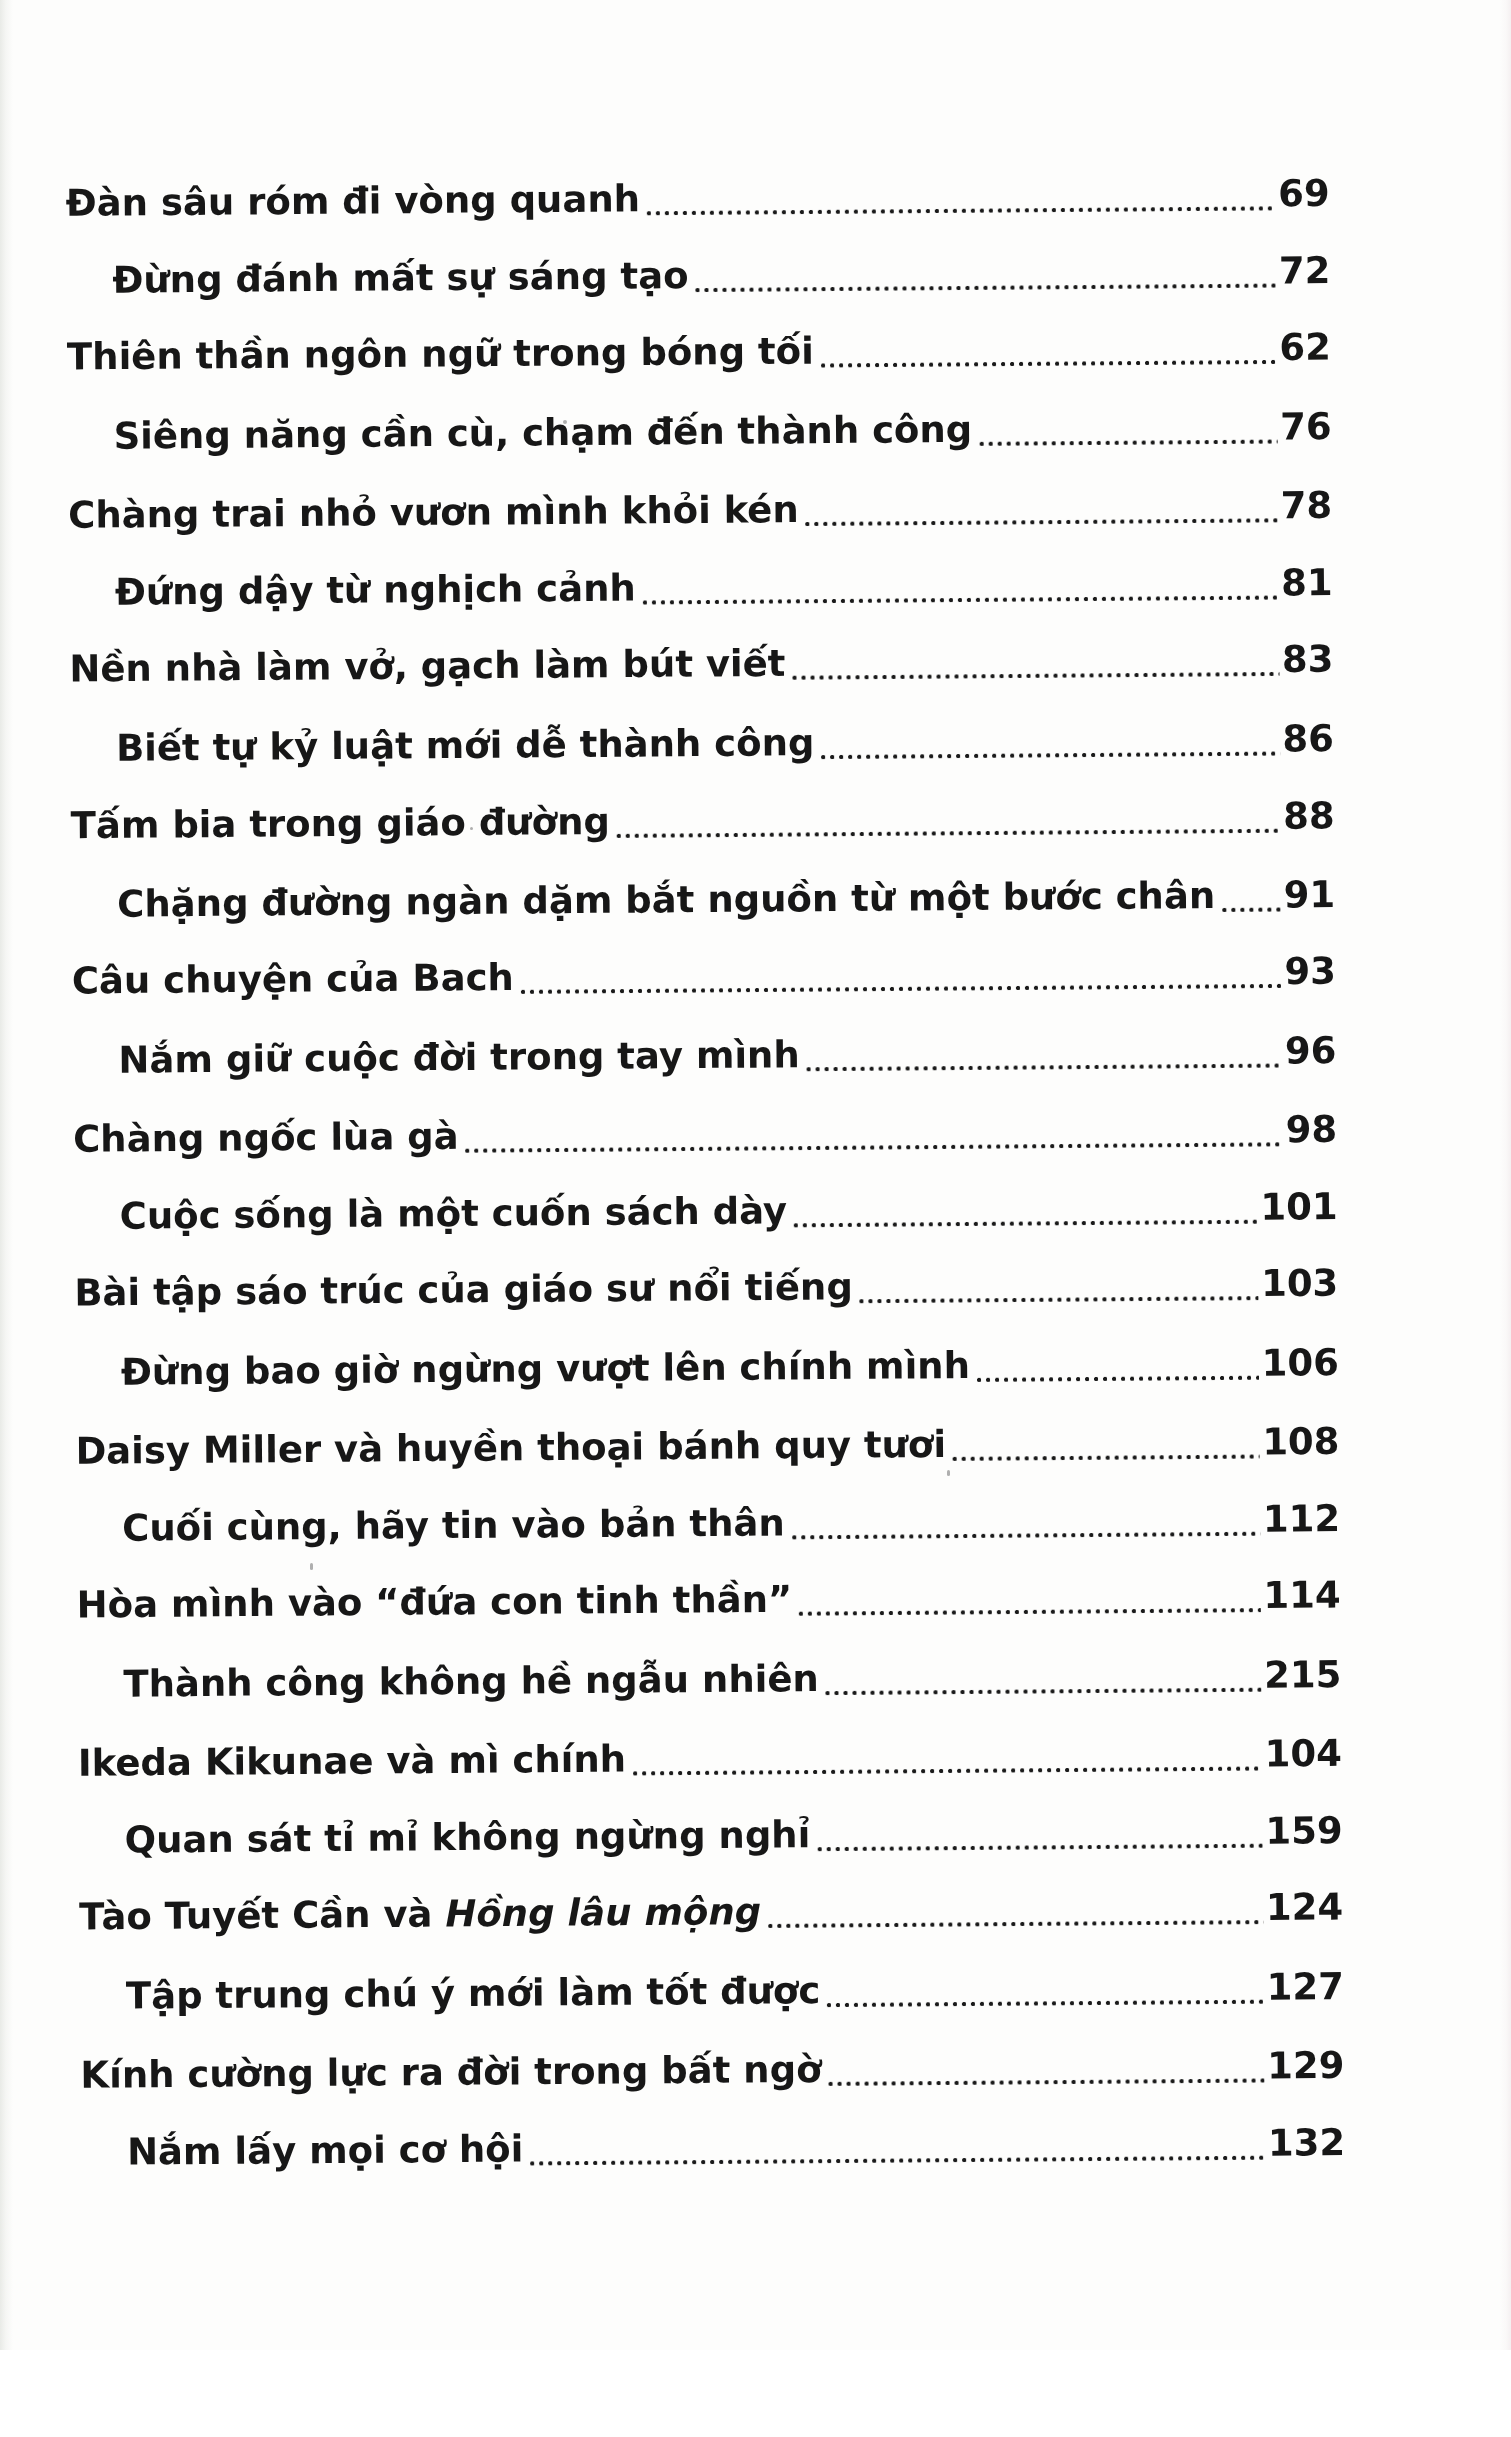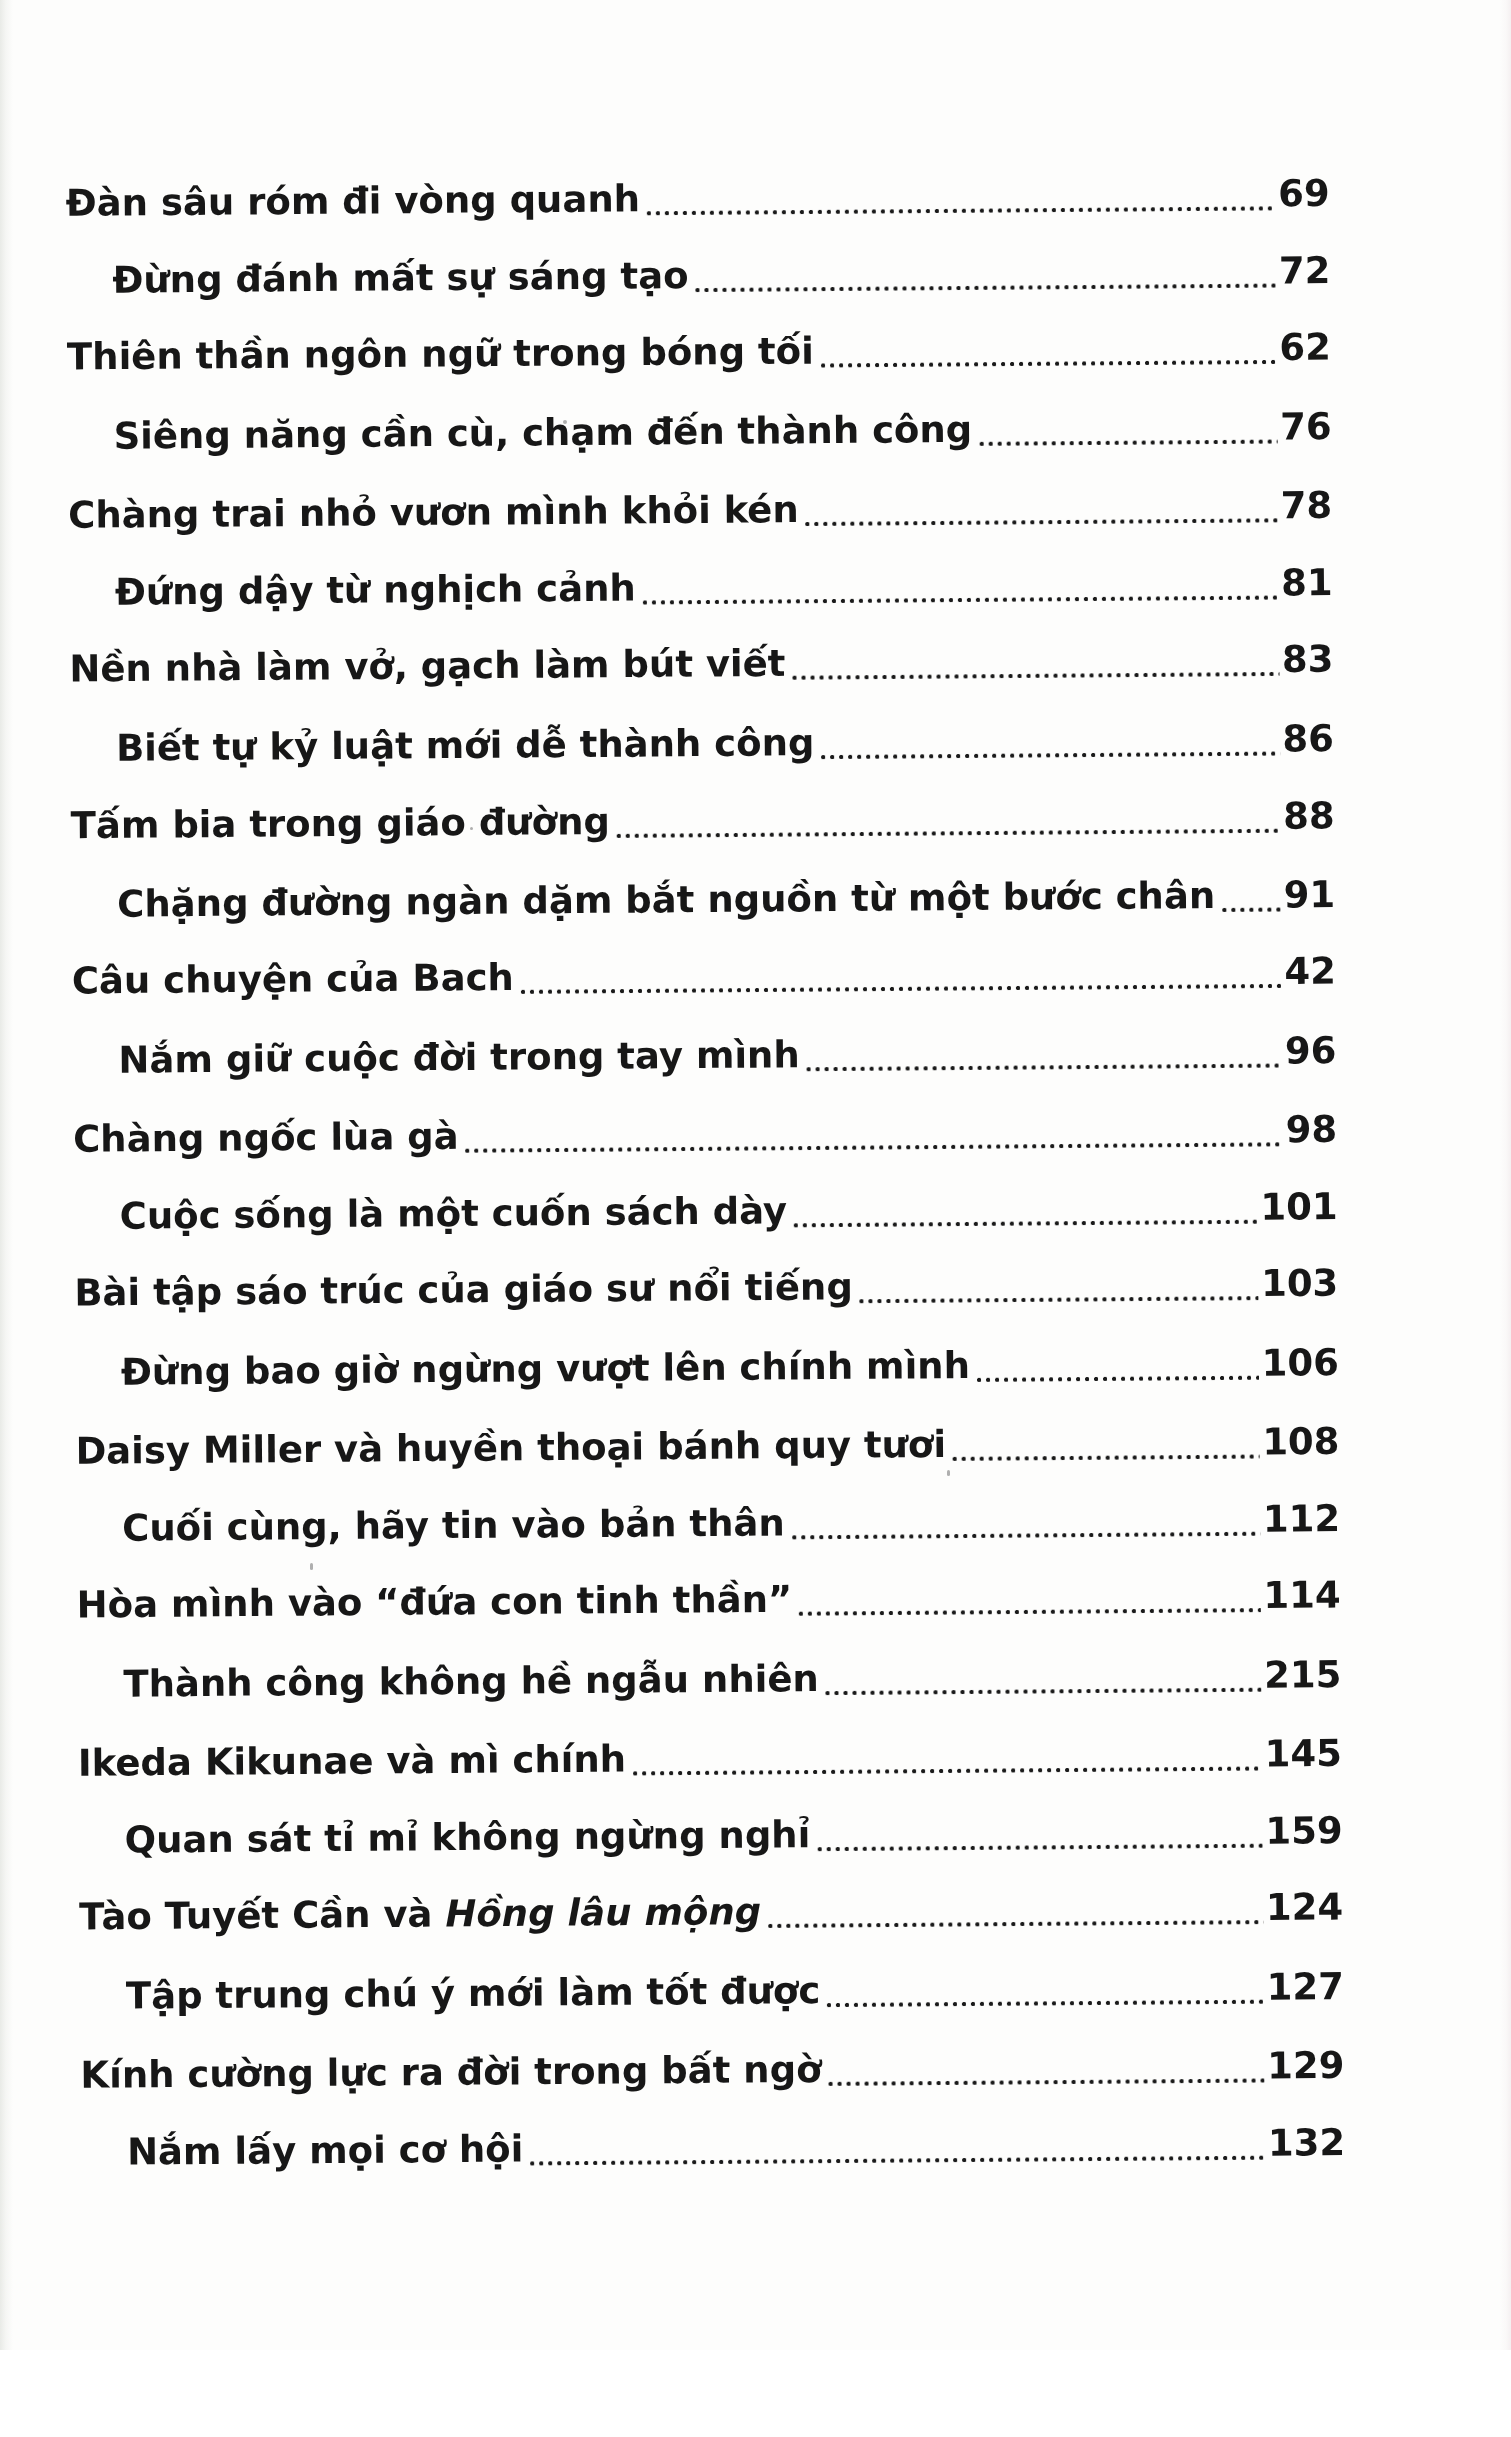--- a/index.html
+++ b/index.html
@@ -134,21 +134,21 @@
 
   <div class="row indent">
     <span class="title"><span class="t-main">Chặng đường ngàn dặm bắt nguồn từ một bước chân</span><span class="t-italic"></span></span>
     <span class="leader"></span>
     <span class="pagenum">91</span>
   </div>
 
   <div class="row">
     <span class="title"><span class="t-main">Câu chuyện của Bach</span><span class="t-italic"></span></span>
     <span class="leader"></span>
-    <span class="pagenum">42</span>
+    <span class="pagenum">93</span>
   </div>
 
   <div class="row indent">
     <span class="title"><span class="t-main">Nắm giữ cuộc đời trong tay mình</span><span class="t-italic"></span></span>
     <span class="leader"></span>
     <span class="pagenum">96</span>
   </div>
 
   <div class="row">
     <span class="title"><span class="t-main">Chàng ngốc lùa gà</span><span class="t-italic"></span></span>
@@ -194,21 +194,21 @@
 
   <div class="row indent">
     <span class="title"><span class="t-main">Thành công không hề ngẫu nhiên</span><span class="t-italic"></span></span>
     <span class="leader"></span>
     <span class="pagenum">215</span>
   </div>
 
   <div class="row">
     <span class="title"><span class="t-main">Ikeda Kikunae và mì chính</span><span class="t-italic"></span></span>
     <span class="leader"></span>
-    <span class="pagenum">145</span>
+    <span class="pagenum">104</span>
   </div>
 
   <div class="row indent">
     <span class="title"><span class="t-main">Quan sát tỉ mỉ không ngừng nghỉ</span><span class="t-italic"></span></span>
     <span class="leader"></span>
     <span class="pagenum">159</span>
   </div>
 
   <div class="row">
     <span class="title"><span class="t-main">Tào Tuyết Cần và </span><span class="t-italic">Hồng lâu mộng</span></span>

